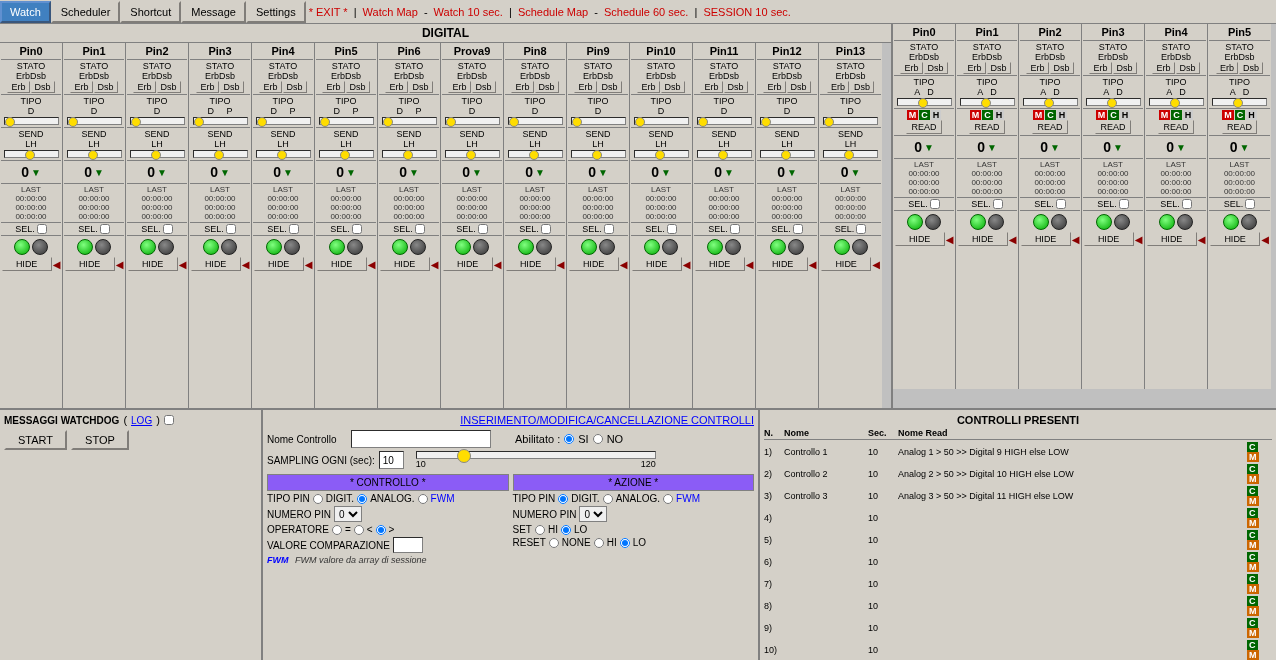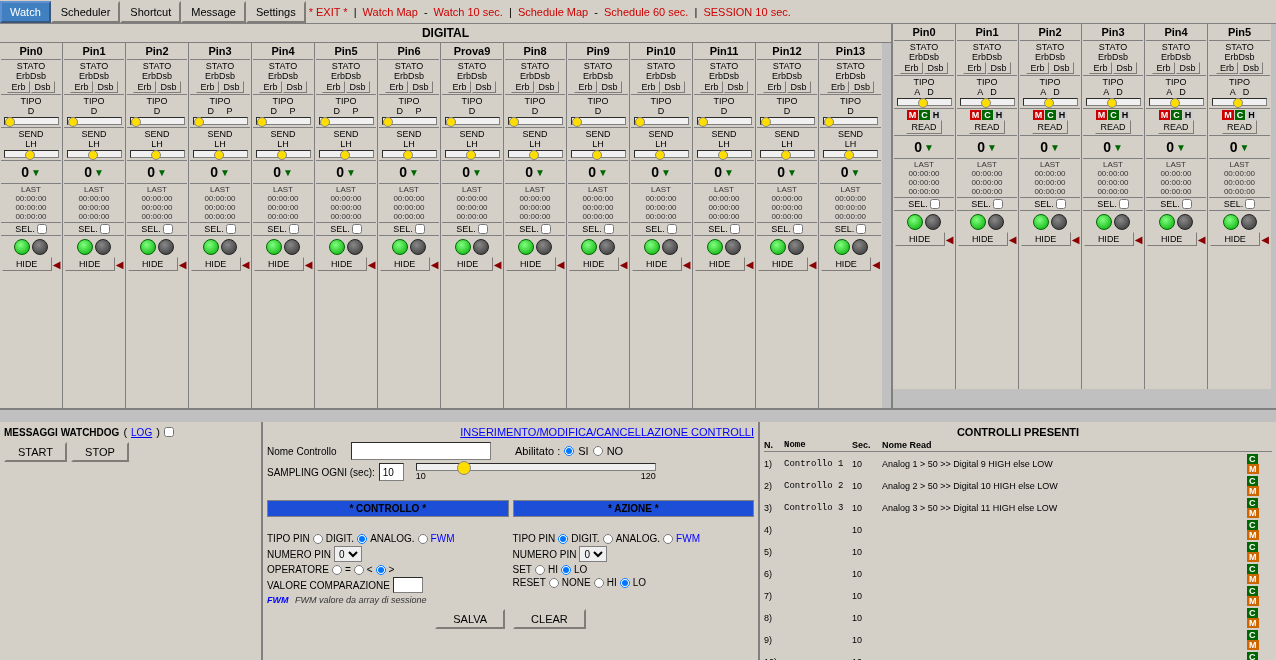--- a/index.html
+++ b/index.html
@@ -7,21 +7,21 @@
     
     
     .top-nav { display: flex; align-items: center; height: 24px; background: #d4d0c8; border-bottom: 1px solid #808080; }
     .nav-tab { padding: 2px 8px; border: 2px outset #d4d0c8; background: #d4d0c8; cursor: pointer; font-size: 11px; height: 22px; display: flex; align-items: center; }
     .nav-tab.active { background: #4080c0; color: white; border: 2px outset #6090d0; }
     .top-status { flex: 1; text-align: center; font-size: 11px; }
     .top-links { font-size: 11px; padding-right: 4px; }
     .top-links a { color: #cc0000; text-decoration: none; margin: 0 3px; }
     
     
-    .main-container { display: flex; flex-direction: column; height: 636px; gap: 12px; }
+    .main-container { display: flex; flex-direction: column; height: 636px; }
     
     
     .pins-area { display: flex; height: 400px; border-bottom: 2px solid #808080; }
     
     
     .digital-section { flex: 0 0 893px; border-right: 2px solid #808080; }
     .section-header { background: #d4d0c8; text-align: center; border-bottom: 1px solid #808080; padding: 2px; font-weight: bold; font-size: 12px; }
     .pins-row { display: flex; height: 365px; overflow: hidden; }
     
     
@@ -81,38 +81,38 @@
     .start-stop-row { display: flex; gap: 4px; }
     .action-btn { padding: 2px 12px; font-size: 11px; border: 2px outset #d4d0c8; background: #d4d0c8; cursor: pointer; }
     
     
     .inserimento-panel { flex: 0 0 497px; border-right: 2px solid #808080; padding: 4px; background: #d4d0c8; }
     .inserimento-title { text-align: right; font-size: 11px; margin-bottom: 4px; }
     .inserimento-title a { color: blue; text-decoration: underline; cursor: pointer; }
     .form-row { display: flex; align-items: center; gap: 4px; margin-bottom: 3px; }
     .form-label { font-size: 10px; min-width: 80px; }
     .text-input { height: 18px; border: 1px inset #808080; background: white; padding: 1px 3px; font-size: 10px; }
-    .section-title { font-size: 10px; font-weight: bold; text-align: center; padding: 2px; border: 1px solid #808080; background: #1d4ed8; margin: 16px 0; }
+    .section-title { font-size: 10px; font-weight: normal; text-align: center; padding: 2px; border: 1px solid #808080; background: #8b5cf6; margin: 2px 0; }
     .two-sections { display: flex; gap: 4px; }
     .section-half { flex: 1; }
     .form-row-small { display: flex; align-items: center; gap: 3px; margin-bottom: 2px; font-size: 10px; }
     .small-select { height: 16px; font-size: 10px; border: 1px solid #808080; }
     .sampling-slider { width: 240px; height: 8px; background: #f0f0f0; border: 1px inset #808080; margin: 0 4px; position: relative; }
     .sampling-thumb { width: 14px; height: 14px; background: #ffdd00; border-radius: 50%; position: absolute; top: -3px; left: 40px; border: 1px solid #888; }
     .fwm-note { font-size: 9px; color: #333; font-style: italic; }
     .save-clear-row { display: flex; gap: 8px; justify-content: center; margin-top: 4px; }
     .save-btn { padding: 2px 16px; font-size: 11px; border: 2px outset #d4d0c8; background: #d4d0c8; cursor: pointer; }
     .comparazione-input { width: 30px; height: 16px; border: 1px inset #808080; background: white; }
     
     
     .controlli-panel { flex: 1; padding: 4px; background: #d4d0c8; }
     .controlli-title { font-size: 11px; font-weight: bold; text-align: center; margin-bottom: 2px; }
     .controlli-header { display: flex; font-size: 9px; font-weight: bold; border-bottom: 1px solid #808080; padding-bottom: 1px; margin-bottom: 1px; }
     .col-n { width: 20px; }
-    .col-nome { width: 68px; font-family: Liberation Mono, monospace; }
+    .col-nome { width: 84px; }
     .col-sec { width: 30px; }
     .col-human { flex: 1; }
     .col-actions { width: 25px; }
     .controllo-row { display: flex; align-items: center; font-size: 9px; padding: 1px 0; }
     .c-badge { background: #006600; color: white; font-size: 9px; font-weight: bold; padding: 0 2px; cursor: pointer; margin-right: 1px; }
     .m-badge { background: #cc6600; color: white; font-size: 9px; font-weight: bold; padding: 0 2px; cursor: pointer; }
     .divider-line { width: 100%; height: 1px; background: #808080; margin: 1px 0; }
     
     input[type="radio"] { width: 10px; height: 10px; }
     input[type="checkbox"] { width: 10px; height: 10px; }
@@ -1323,24 +1323,20 @@
             <span>LO</span>
           </div>
         </div>
       </div>
 
       <div class="fwm-note">
         <span style="color:blue;font-weight:bold">FWM</span>
         <span style="margin-left:4px">FWM  valore da array di sessione</span>
       </div>
 
-      <div class="save-clear-row">
-        <button class="save-btn">SALVA</button>
-        <button class="save-btn">CLEAR</button>
-      </div>
     </div>
 
     <div class="controlli-panel">
       <div class="controlli-title">CONTROLLI PRESENTI</div>
       <div class="controlli-header">
         <span class="col-n">N.</span>
         <span class="col-nome">Nome</span>
         <span class="col-sec">Sec.</span>
         <span class="col-human">Nome Read</span>
       </div>

